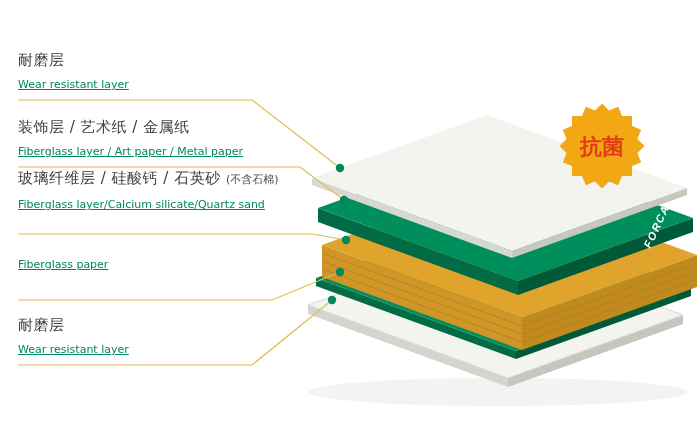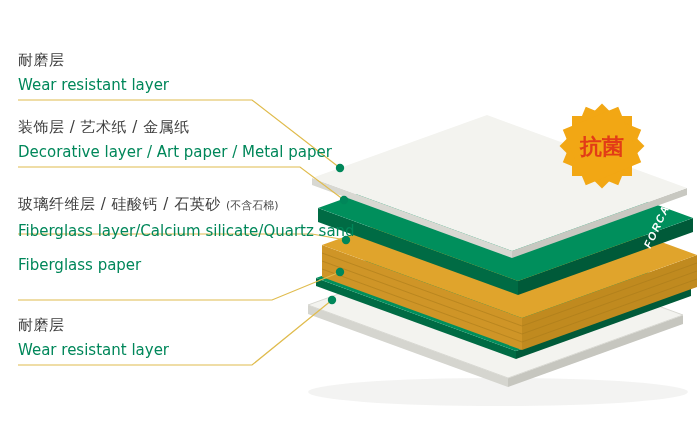--- a/index.html
+++ b/index.html
@@ -16,25 +16,26 @@
   .label { position: absolute; left: 18px; }
   .label .zh {
     font-size: 15px;
     color: #3d3d3d;
     font-weight: 400;
     letter-spacing: 0.5px;
     line-height: 20px;
     white-space: nowrap;
   }
   .label .en {
-    font-size: 15px;
+    font-size: 11px;
     color: #00875a;
     margin-top: 7px;
     line-height: 16px;
     white-space: nowrap;
+    text-decoration: underline;
   }
   .label .note { font-size: 11px; color: #4a4a4a; letter-spacing: 0; }
 </style>
 </head>
 <body>
 
 <div class="canvas">
 
   <svg width="700" height="438" viewBox="0 0 700 438">
 
@@ -100,24 +101,24 @@
     </g>
   </svg>
 
   <div class="label" style="top:50px">
     <div class="zh">耐磨层</div>
     <div class="en">Wear resistant layer</div>
   </div>
 
   <div class="label" style="top:117px">
     <div class="zh">装饰层 / 艺术纸 / 金属纸</div>
-    <div class="en">Decorative layer / Art paper / Metal paper</div>
+    <div class="en">Fiberglass layer / Art paper / Metal paper</div>
   </div>
 
-  <div class="label" style="top:194px">
+  <div class="label" style="top:168px">
     <div class="zh"><span>玻璃纤维层 / 硅酸钙 / 石英砂 </span><span class="note">(不含石棉)</span></div>
     <div class="en">Fiberglass layer/Calcium silicate/Quartz sand</div>
   </div>
 
   <div class="label" style="top:250px">
     <div class="en">Fiberglass paper</div>
   </div>
 
   <div class="label" style="top:315px">
     <div class="zh">耐磨层</div>

